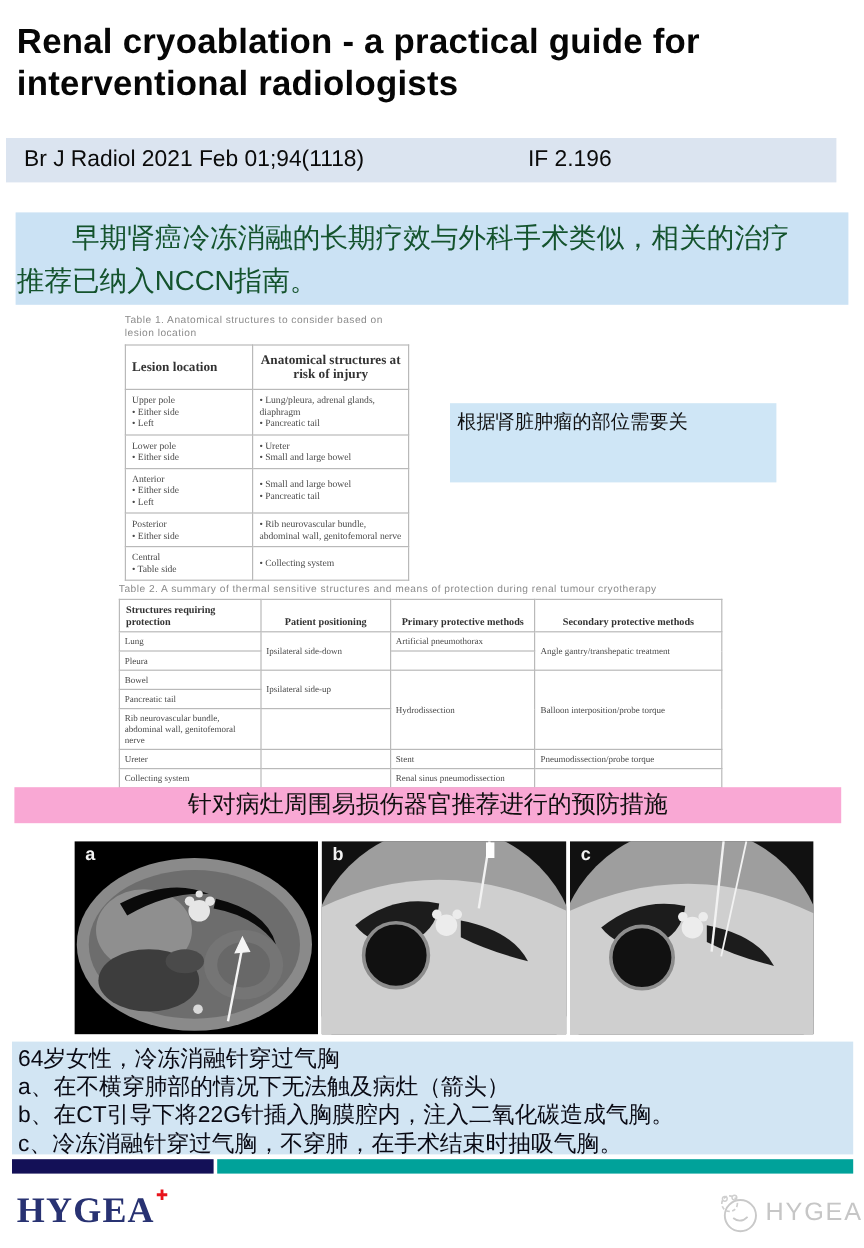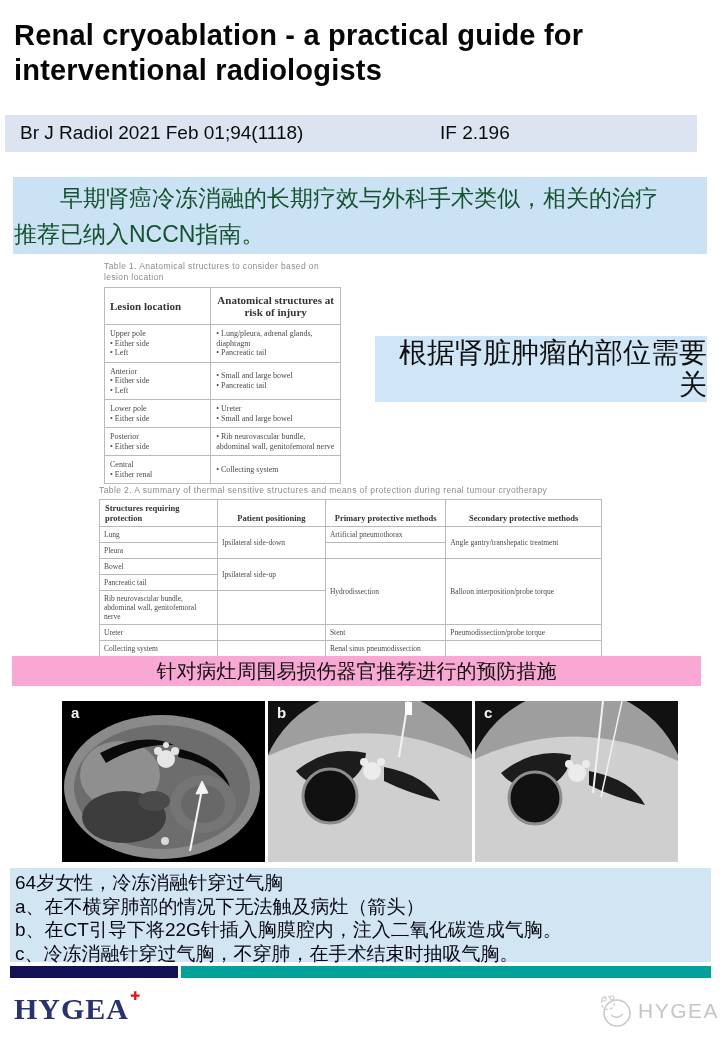--- a/index.html
+++ b/index.html
@@ -28,22 +28,22 @@
   table.jt { width:100%; border-collapse:collapse; font-family:"Liberation Serif","DejaVu Serif",serif;
              color:#4a4a4a; }
   table.jt th, table.jt td { border:1px solid #b9b9b9; padding:2px 5px; vertical-align:middle; }
   .fig1 table.jt th { font-size:11px; color:#333; padding:6px 5px; }
   .fig1 table.jt td { font-size:8px; line-height:9.5px; white-space:pre-line; padding:4px 5px; }
   .fig1 .c1 { width:45%; text-align:left; }
   .fig1 .c2 { width:55%; }
   .fig1 th.c2 { text-align:center; }
 
   
-  .note1 { left:375px; top:336px; width:332px; height:66px; background:#cfe6f6;
-           font-size:28px; line-height:32px; color:#101010; padding:1px 0 0 6px;text-align:right; }
+  .note1 { left:375px; top:336px; width:272px; height:66px; background:#cfe6f6;
+           font-size:16px; line-height:32px; color:#101010; padding:1px 0 0 6px; }
 
   
   .fig2 { left:99px; top:485px; width:503px; }
   .fig2 .fig-caption { margin-bottom:3px; }
   .fig2 table.jt th { font-size:8.5px; color:#333; vertical-align:bottom; padding:3px 5px; }
   .fig2 table.jt td { font-size:7.5px; line-height:9px; padding:3px 4px; }
   .fig2 td.left, .fig2 th.left { text-align:left; }
   .fig2 .w1 { width:23.5%; } .fig2 .w2 { width:21.5%; } .fig2 .w3 { width:24%; } .fig2 .w4 { width:31%; }
 
   
@@ -98,40 +98,40 @@
       <th class="c2">Anatomical structures at risk of injury</th>
     </tr>
     <tr>
       <td class="c1">Upper pole
 •  Either side
 •  Left</td>
       <td class="c2">•  Lung/pleura, adrenal glands, diaphragm
 •  Pancreatic tail</td>
     </tr>
     <tr>
+      <td class="c1">Lower pole
+•  Either side</td>
+      <td class="c2">•  Ureter
+•  Small and large bowel</td>
+    </tr>
+    <tr>
       <td class="c1">Anterior
 •  Either side
 •  Left</td>
       <td class="c2">•  Small and large bowel
 •  Pancreatic tail</td>
     </tr>
     <tr>
-      <td class="c1">Lower pole
-•  Either side</td>
-      <td class="c2">•  Ureter
-•  Small and large bowel</td>
-    </tr>
-    <tr>
       <td class="c1">Posterior
 •  Either side</td>
       <td class="c2">•  Rib neurovascular bundle, abdominal wall, genitofemoral nerve</td>
     </tr>
     <tr>
       <td class="c1">Central
-•  Either renal</td>
+•  Table side</td>
       <td class="c2">•  Collecting system</td>
     </tr>
   </tbody>
     </table>
 </div>
 
 <div class="abs note1">
   <div>根据肾脏肿瘤的部位需要关</div>
 </div>
 

